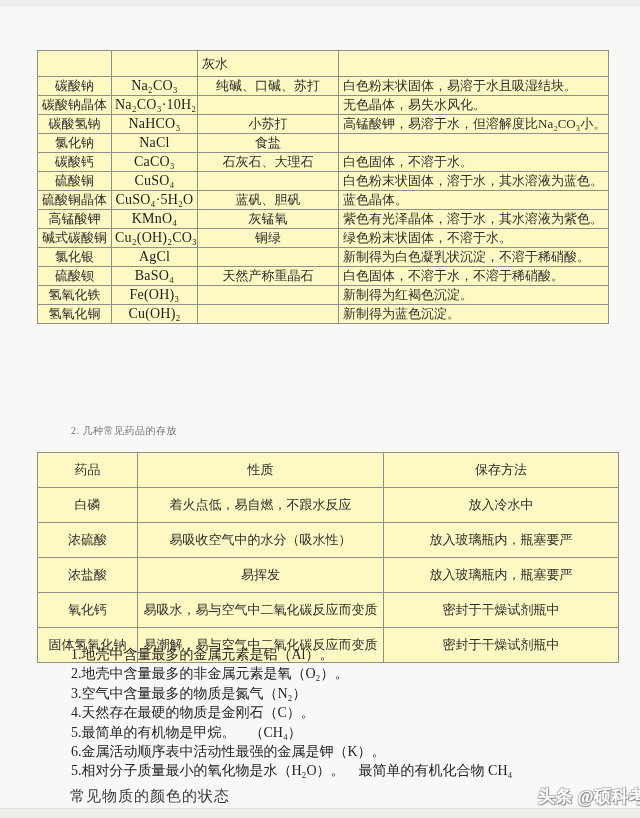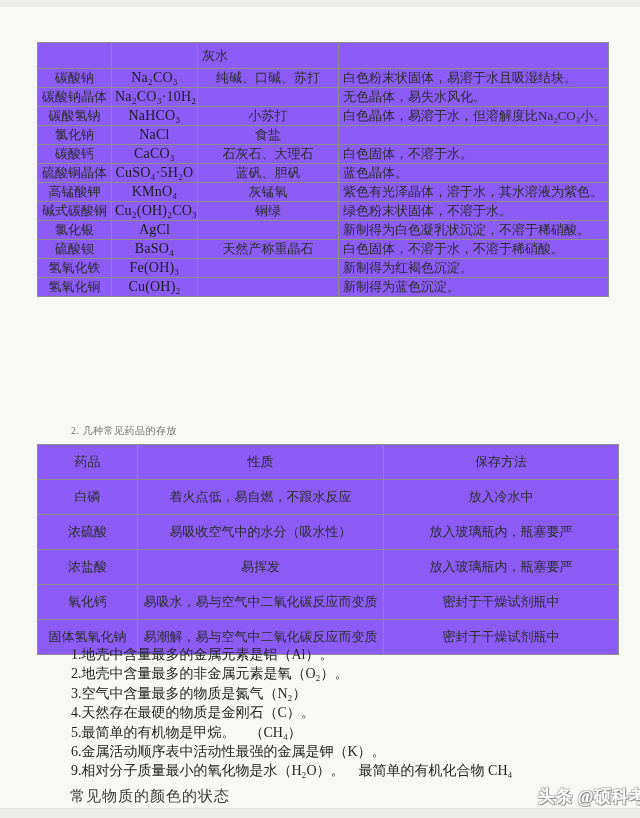--- a/index.html
+++ b/index.html
@@ -5,21 +5,21 @@
   html,body{margin:0;padding:0;}
   body{
     width:640px;height:818px;position:relative;overflow:hidden;
     background:#f8f8f6;
     font-family:"Liberation Serif","DejaVu Serif",serif;
     color:#2d2d2d;
   }
   .band-top{position:absolute;left:0;top:0;width:640px;height:7px;background:#ececea;}
   .band-bottom{position:absolute;left:0;top:808px;width:640px;height:10px;background:#ecece9;border-top:1px solid #e2e2df;}
 
-  table{border-collapse:collapse;table-layout:fixed;background:#8b5cf6;}
+  table{border-collapse:collapse;table-layout:fixed;background:#fef9c3;margin-top:8px;}
   td,th{border:1px solid #8e8e8e;overflow:hidden;white-space:nowrap;}
 
   
   .t1{position:absolute;left:37px;top:42px;width:571px;}
   .t1 td{font-size:13px;text-align:center;color:#2d2d2d;padding:0 3px;}
   .t1 tr{height:16px;}
   .t1 tr.r0{height:26px;}
   .t1 td.cf{font-weight:normal;font-size:14px;color:#1c1c1c;letter-spacing:.2px;}
   .t1 td.cp{text-align:left;padding-left:4px;}
   .t1 td.al{text-align:left;padding-left:4px;}
@@ -74,33 +74,39 @@
     <tr>
       <td class="cn">碳酸钠晶体</td>
       <td class="cf">Na₂CO₃·10H₂O</td>
       <td class="ca"></td>
       <td class="cp">无色晶体，易失水风化。</td>
     </tr>
     <tr>
       <td class="cn">碳酸氢钠</td>
       <td class="cf">NaHCO₃</td>
       <td class="ca">小苏打</td>
-      <td class="cp">白色晶体，易溶于水，但溶解度比Na₂CO₃小。</td>
+      <td class="cp">高锰酸钾，易溶于水，但溶解度比Na₂CO₃小。</td>
     </tr>
     <tr>
       <td class="cn">氯化钠</td>
       <td class="cf">NaCl</td>
       <td class="ca">食盐</td>
       <td class="cp"></td>
     </tr>
     <tr>
       <td class="cn">碳酸钙</td>
       <td class="cf">CaCO₃</td>
       <td class="ca">石灰石、大理石</td>
       <td class="cp">白色固体，不溶于水。</td>
+    </tr>
+    <tr>
+      <td class="cn">硫酸铜</td>
+      <td class="cf">CuSO₄</td>
+      <td class="ca"></td>
+      <td class="cp">白色粉末状固体，溶于水，其水溶液为蓝色。</td>
     </tr>
     <tr>
       <td class="cn">硫酸铜晶体</td>
       <td class="cf">CuSO₄·5H₂O</td>
       <td class="ca">蓝矾、胆矾</td>
       <td class="cp">蓝色晶体。</td>
     </tr>
     <tr>
       <td class="cn">高锰酸钾</td>
       <td class="cf">KMnO₄</td>
@@ -182,17 +188,17 @@
   </tbody>
 </table>
 
 <div class="facts">
   <div>1.地壳中含量最多的金属元素是铝（Al）。</div>
   <div>2.地壳中含量最多的非金属元素是氧（O₂）。</div>
   <div>3.空气中含量最多的物质是氮气（N₂）</div>
   <div>4.天然存在最硬的物质是金刚石（C）。</div>
   <div>5.最简单的有机物是甲烷。　（CH₄）</div>
   <div>6.金属活动顺序表中活动性最强的金属是钾（K）。</div>
-  <div>9.相对分子质量最小的氧化物是水（H₂O）。　最简单的有机化合物 CH₄</div>
+  <div>5.相对分子质量最小的氧化物是水（H₂O）。　最简单的有机化合物 CH₄</div>
 </div>
 
 <div class="footer-note">常见物质的颜色的状态</div>
 <div class="watermark">头条 @硕科考试</div>
 
 </body></html>

